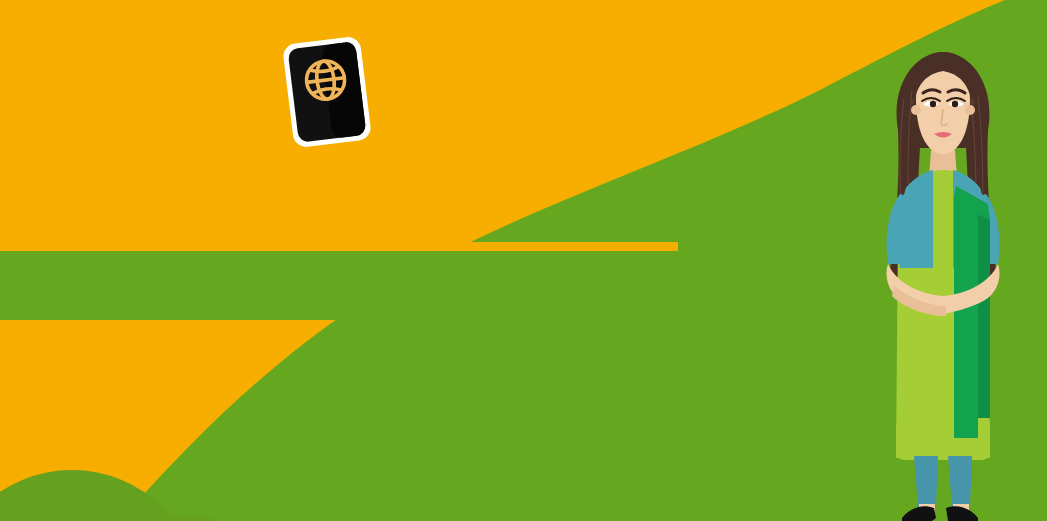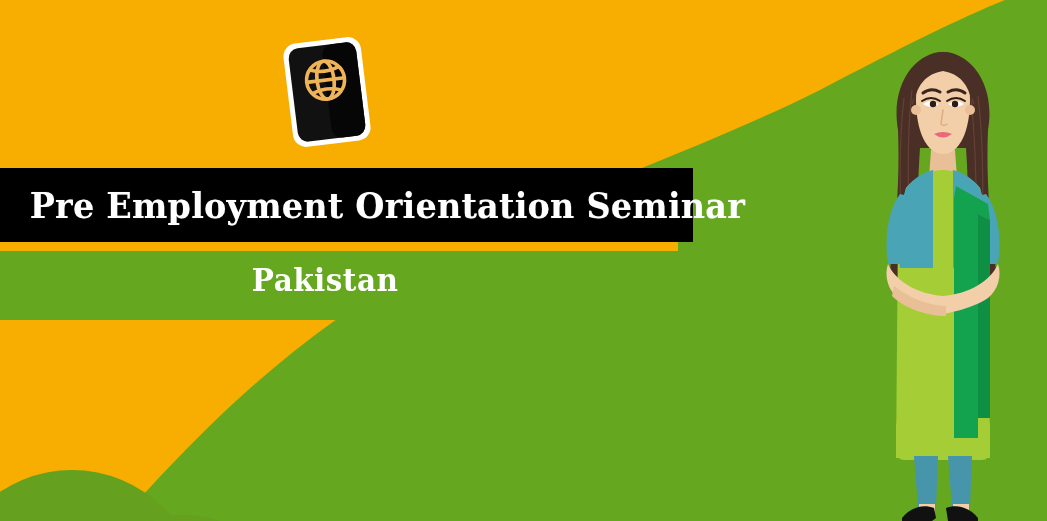--- a/index.html
+++ b/index.html
@@ -134,28 +134,22 @@
       <g fill="none" stroke="#f0b458" stroke-width="3.6">
         <circle cx="48" cy="47" r="19"></circle>
         <ellipse cx="48" cy="47" rx="8.5" ry="19"></ellipse>
         <line x1="29" y1="47" x2="67" y2="47"></line>
         <path d="M 33 35 Q 48 41 63 35"></path>
         <path d="M 33 59 Q 48 53 63 59"></path>
       </g>
     </g>
   </svg>
 
-  <div id="title-bar">
-    <span id="title-text">Pre Employment Orientation Seminar</span>
-  </div>
   <div id="title-underline"></div>
 
-  <div id="subtitle">
-    <span id="subtitle-text">Pakistan</span>
-  </div>
 
   <svg id="woman" viewBox="0 0 210 483">
 
     <path d="M 60 92
              C 52 46 78 14 105 14
              C 132 14 158 46 150 92
              C 148 140 152 190 158 232
              C 150 244 136 246 128 238
              C 132 190 130 140 128 110
              L 82 110

